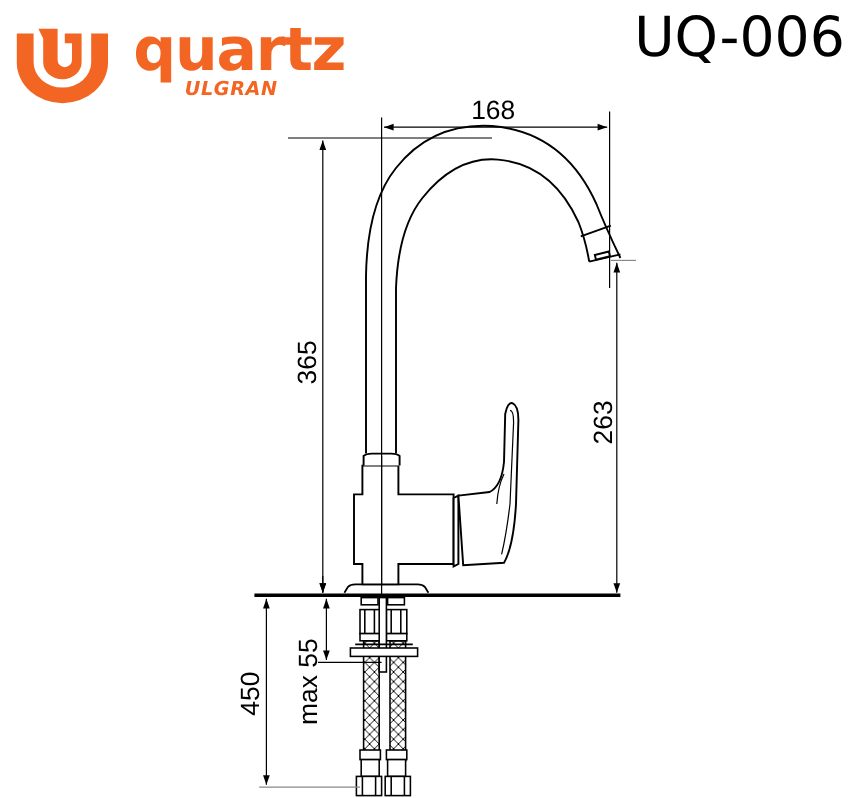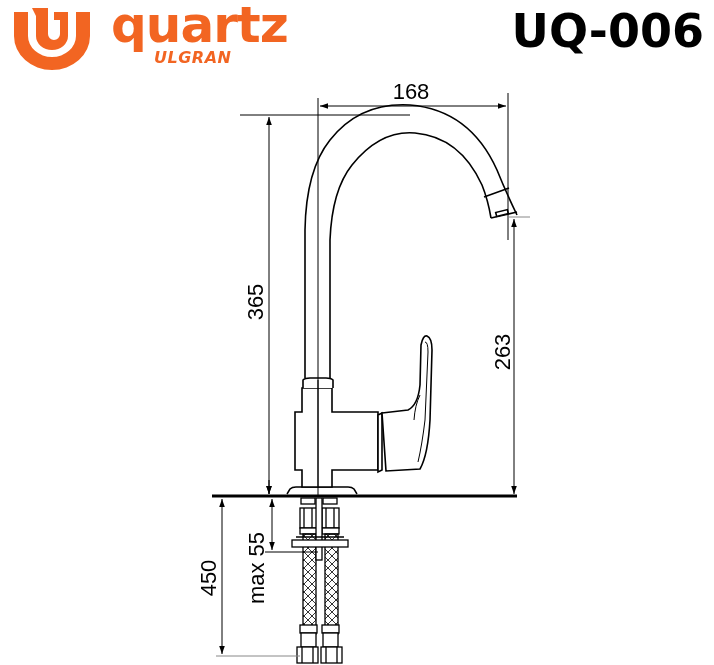--- a/index.html
+++ b/index.html
@@ -1,21 +1,21 @@
 <!DOCTYPE html>
 <html><head>
 <meta charset="utf-8">
 <style>
   html, body { margin:0; padding:0; background:#ffffff; }
   body { width:714px; height:665px; position:relative; overflow:hidden; font-family:"Liberation Sans", sans-serif; }
-  .logo { position:absolute; left:8px; top:2px; width:270px; height:70px; }
+  .logo { position:absolute; left:8px; top:18px; width:270px; height:70px; }
   .logo-mark { position:absolute; left:0; top:0; }
   .brand-name { position:absolute; left:103px; top:-6px; font-family:"DejaVu Sans", sans-serif; font-weight:bold; font-size:50px; letter-spacing:-1px; }
   .brand-sub { position:absolute; left:146px; top:46px; font-family:"DejaVu Sans", sans-serif; font-weight:bold; font-size:16px; letter-spacing:0.5px; }
-  .model { position:absolute; right:10px; top:4px; font-family:"DejaVu Sans", sans-serif; font-weight:bold; font-size:46px; color:#000; letter-spacing:0px; }
+  .model { position:absolute; right:10px; top:4px; font-family:"DejaVu Sans", sans-serif; font-weight:normal; font-size:46px; color:#000; letter-spacing:0px; }
   .drawing { position:absolute; left:0; top:0; }
   .dim-text { font-family:"Liberation Sans", sans-serif; font-size:22px; fill:#000; }
 </style>
 </head>
 <body>
 
 <div class="logo">
   <svg class="logo-mark" width="92" height="70" viewBox="0 0 92 70">
     <path d="M6 10 L6 34 A38 34 0 0 0 82 34 L82 10 L68 10 L68 34 A24 21 0 0 1 20 34 L20 10 Z" fill="#F26522"></path>
     <path d="M24 6 L40 6 L40 32 A6 6 0 0 0 52 32 L52 18 L46 18 L46 10 L60 10 L60 34 A16 14 0 0 1 28 34 L28 14 Z" fill="#F26522"></path>

